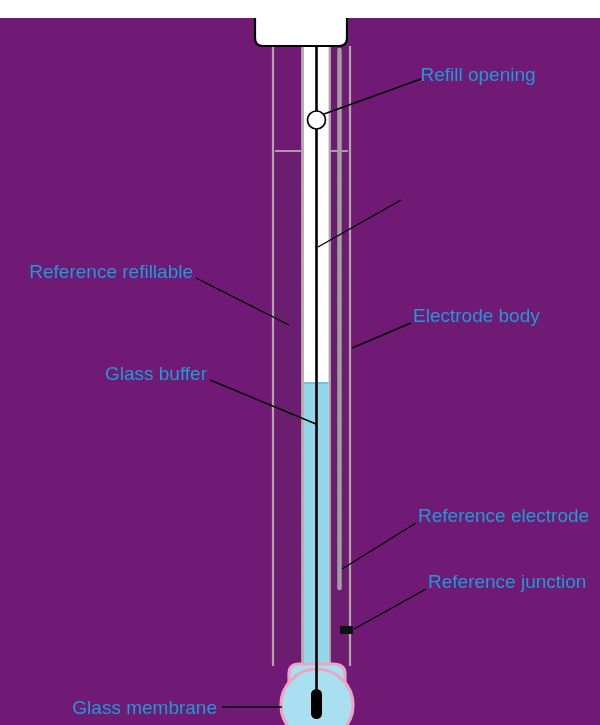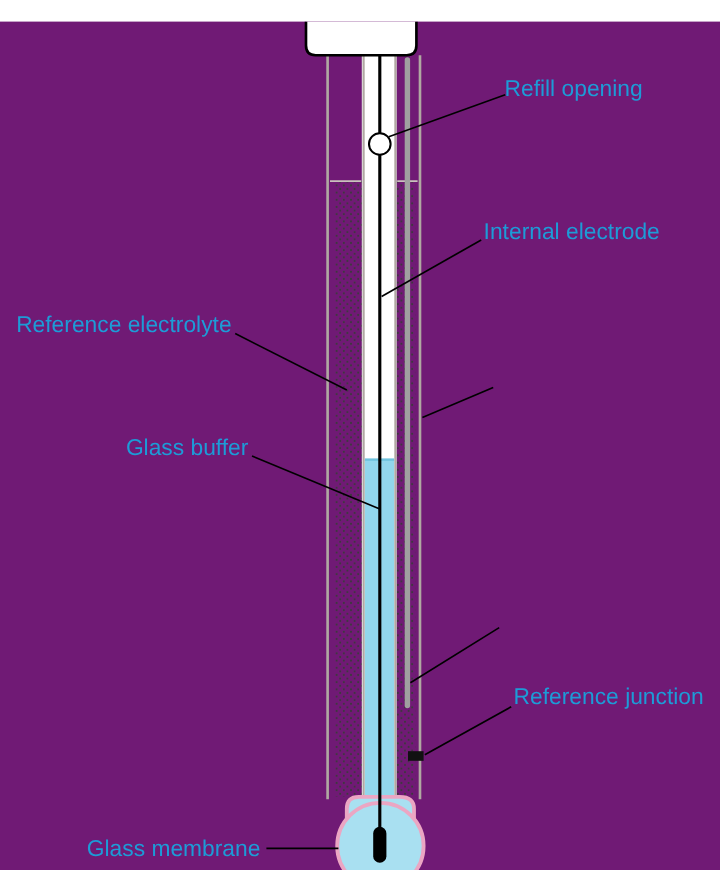--- a/index.html
+++ b/index.html
@@ -85,25 +85,26 @@
       <line class="leader" x1="416" y1="505" x2="342" y2="551"></line>
       <line class="leader" x1="426" y1="571" x2="354" y2="611"></line>
       <line class="leader" x1="222" y1="689" x2="282" y2="689"></line>
     </g>
   </svg>
 
   <div class="label center" style="left:407px;top:46px;width:142px;">
     <div>Refill opening</div>
   </div>
 
-  <div class="label" style="left:403px;top:165px;">Internal electrode</div>
 
-  <div class="label right" style="left:0px;top:243px;width:193px;">Reference electrolyte</div>
+  <div class="label right" style="left:0px;top:243px;width:193px;">Reference refillable</div>
 
+  <div class="label" style="left:413px;top:287px;">Electrode body</div>
 
   <div class="label right" style="left:59px;top:345px;width:148px;">Glass buffer</div>
 
+  <div class="label" style="left:418px;top:487px;">Reference electrode</div>
 
   <div class="label" style="left:428px;top:553px;text-align:center;">Reference junction</div>
 
   <div class="label right" style="left:19px;top:679px;width:198px;">Glass membrane</div>
 
 </div>
 
 </body></html>

